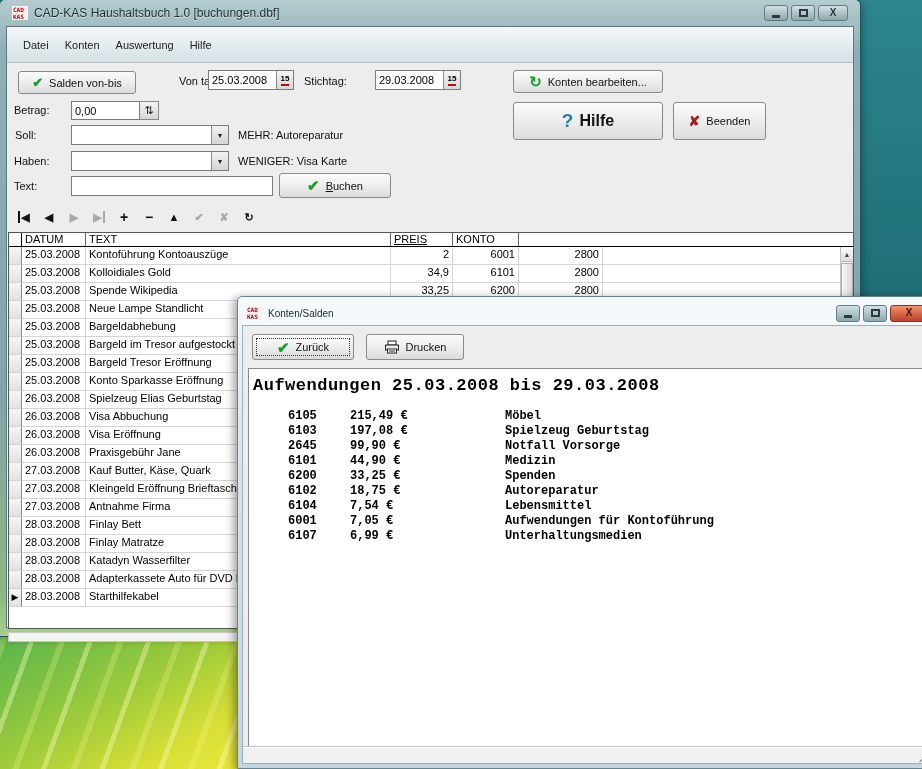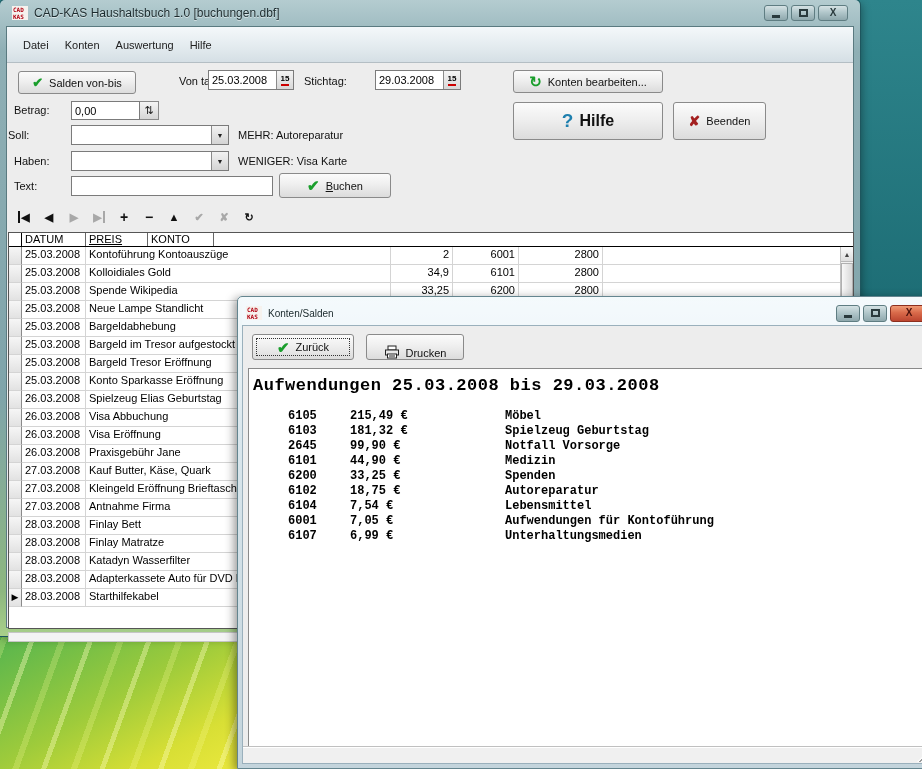--- a/index.html
+++ b/index.html
@@ -75,21 +75,21 @@
   .hilfe-btn { position:absolute; left:506px; top:39px; width:150px; height:38px; font-size:16px; font-weight:bold; }
   .q-ico { color:#1e7fae; font-size:19px; font-weight:bold; }
   .beenden-btn { position:absolute; left:666px; top:39px; width:93px; height:38px; }
   .x-ico { color:#a31f1f; font-size:14px; font-weight:bold; line-height:1; }
   
   .betrag-lbl { left:7px; top:41px; }
   .betrag-wrap { position:absolute; left:64px; top:38px; width:88px; height:19px; display:flex; }
   .betrag-wrap input { flex:1; min-width:0; }
   .spin-btn { width:19px; border:1px solid #8a8a8a; border-left:none; background:linear-gradient(180deg,#f4f4f4,#d6d6d6);
     display:flex; align-items:center; justify-content:center; font-size:11px; color:#222; }
-  .soll-lbl { left:1px; top:66px; }
+  .soll-lbl { left:8px; top:66px; }
   .combo { position:absolute; width:158px; height:20px; display:flex; border:1px solid #7b7b7b; background:#fff; }
   .combo input { border:none; flex:1; min-width:0; outline:none; }
   .combo-arrow { width:17px; border-left:1px solid #8a8a8a; background:linear-gradient(180deg,#f2f2f2,#d4d4d4);
     display:flex; align-items:center; justify-content:center; font-size:7px; color:#222; }
   .soll-combo { left:64px; top:62px; }
   .mehr-lbl { left:231px; top:66px; }
   .haben-lbl { left:7px; top:92px; }
   .haben-combo { left:64px; top:88px; }
   .weniger-lbl { left:231px; top:92px; }
   .text-lbl { left:7px; top:117px; }
@@ -137,21 +137,21 @@
     background:rgba(244,250,253,.55); }
   .dlg-titlebar .title-text { flex:1; margin-left:6px; font-size:10px; color:#18272b; text-shadow:0 1px 0 rgba(255,255,255,.7); }
   .dlg-cap .cap-btn { height:17px; }
   .dlg-cap .close {
     width:38px; border-color:#8c2f1f; color:#4c120c;
     background:linear-gradient(180deg,#ef9a76 0%,#d96a4a 45%,#bc4530 100%);
   }
   .dlg-body { height:439px; background:#ededed; border:1px solid #9ab0bc; position:relative; }
   .zurueck-btn { position:absolute; left:9px; top:8px; width:102px; height:26px; }
   .focus-ring { position:absolute; inset:3px; border:1px dotted #333; pointer-events:none; }
-  .drucken-btn { position:absolute; left:123px; top:8px; width:98px; height:26px;align-items:flex-end; }
+  .drucken-btn { position:absolute; left:123px; top:8px; width:98px; height:26px; }
   .report {
     position:absolute; left:5px; top:42px; right:4px; height:380px;
     background:#fff; border:1px solid #8a8a8a; overflow:hidden;
     font-family:"Liberation Mono","DejaVu Sans Mono",monospace;
   }
   .report-title { font-size:17px; font-weight:bold; letter-spacing:.5px; padding:7px 0 0 4px; white-space:nowrap; }
   .report-list { margin-top:14px; }
   .report-row { display:flex; font-size:12px; font-weight:bold; line-height:15px; white-space:nowrap; }
   .r-konto { width:62px; margin-left:39px; }
   .r-betrag { width:155px; }
@@ -275,20 +275,21 @@
         <span class="nav-btn"><span>▲</span></span>
         <span class="nav-btn disabled"><span>✔</span></span>
         <span class="nav-btn disabled"><span>✘</span></span>
         <span class="nav-btn"><span>↻</span></span>
       </div>
 
       <div class="grid">
         <div class="grid-head">
           <span class="hcell hc-sel"></span>
           <span class="hcell hc-datum">DATUM</span>
+          <span class="hcell hc-text">TEXT</span>
           <span class="hcell hc-preis">PREIS</span>
           <span class="hcell hc-konto">KONTO</span>
           <span class="hcell hc-gegen">GEGENKONTO</span>
           <span class="hcell hc-fill"></span>
         </div>
         <div class="grid-body">
 
             <div class="trow">
               <span class="cell c-sel"><span class="marker"></span></span>
               <span class="cell c-datum">25.03.2008</span>
@@ -542,21 +543,21 @@
       <div class="report-list">
 
           <div class="report-row">
             <span class="r-konto">6105</span>
             <span class="r-betrag">215,49 €</span>
             <span class="r-name">Möbel</span>
           </div>
 
           <div class="report-row">
             <span class="r-konto">6103</span>
-            <span class="r-betrag">181,32 €</span>
+            <span class="r-betrag">197,08 €</span>
             <span class="r-name">Spielzeug Geburtstag</span>
           </div>
 
           <div class="report-row">
             <span class="r-konto">2645</span>
             <span class="r-betrag">99,90 €</span>
             <span class="r-name">Notfall Vorsorge</span>
           </div>
 
           <div class="report-row">

